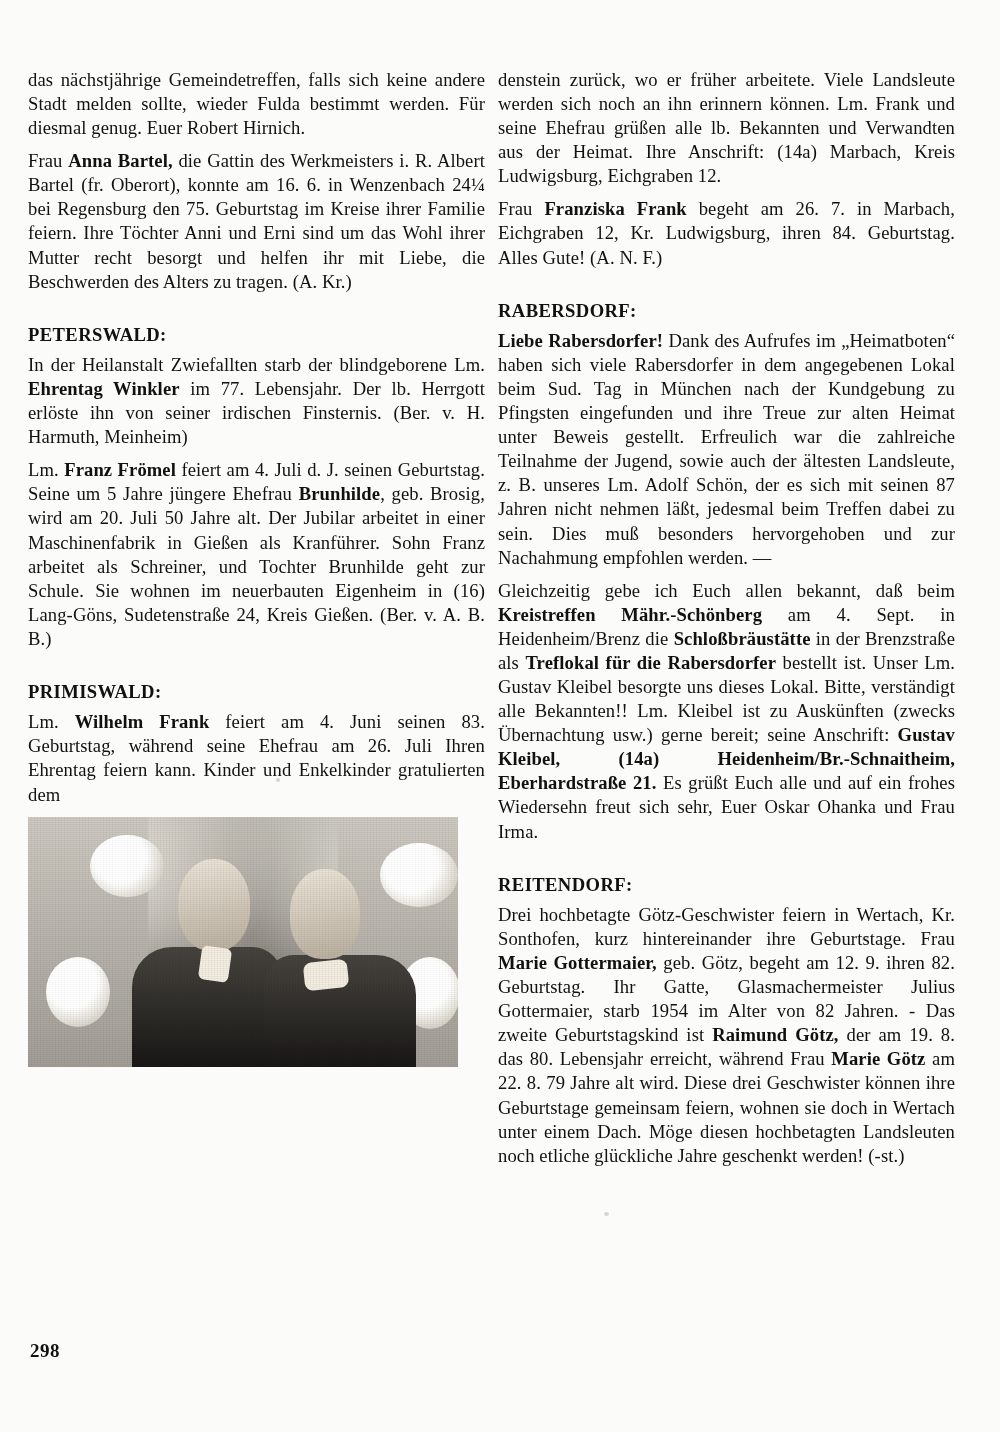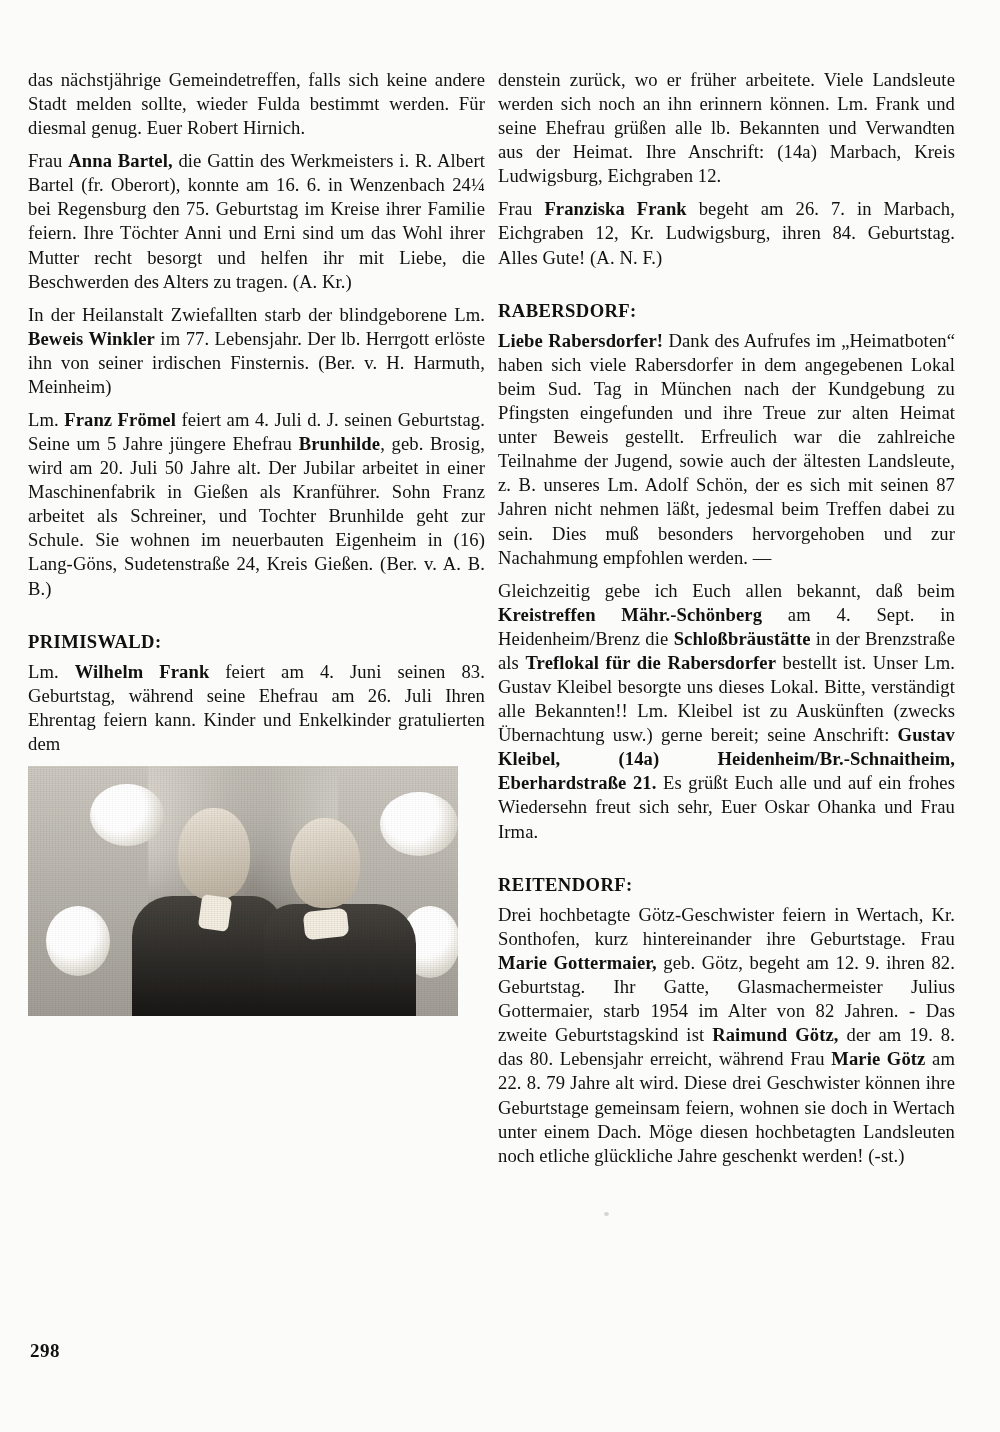--- a/index.html
+++ b/index.html
@@ -137,22 +137,23 @@
   <div class="speck" style="left:276px; top:778px; width:4px; height:4px;"></div>
 
   <div class="columns">
 
     <div class="col">
 
       <p class="para">das nächstjährige Gemeindetreffen, falls sich keine andere Stadt melden sollte, wieder Fulda bestimmt werden. Für diesmal genug. Euer Robert Hirnich.</p>
 
       <p class="para">Frau <b>Anna Bartel,</b> die Gattin des Werkmeisters i. R. Albert Bartel (fr. Oberort), konnte am 16. 6. in Wenzenbach 24¼ bei Regensburg den 75. Geburtstag im Kreise ihrer Familie feiern. Ihre Töchter Anni und Erni sind um das Wohl ihrer Mutter recht besorgt und helfen ihr mit Liebe, die Beschwerden des Alters zu tragen. (A. Kr.)</p>
 
-
-      <p class="para">In der Heilanstalt Zwiefallten starb der blindgeborene Lm. <b>Beweis Winkler</b> im 77. Lebensjahr. Der lb. Herrgott erlöste ihn von seiner irdischen Finsternis. (Ber. v. H. Harmuth, Meinheim)</p>
+      <div class="heading">PETERSWALD:</div>
+
+      <p class="para">In der Heilanstalt Zwiefallten starb der blindgeborene Lm. <b>Ehrentag Winkler</b> im 77. Lebensjahr. Der lb. Herrgott erlöste ihn von seiner irdischen Finsternis. (Ber. v. H. Harmuth, Meinheim)</p>
 
 
       <p class="para">Lm. <b>Franz Frömel</b> feiert am 4. Juli d. J. seinen Geburtstag. Seine um 5 Jahre jüngere Ehefrau <b>Brunhilde</b>, geb. Brosig, wird am 20. Juli 50 Jahre alt. Der Jubilar arbeitet in einer Maschinenfabrik in Gießen als Kranführer. Sohn Franz arbeitet als Schreiner, und Tochter Brunhilde geht zur Schule. Sie wohnen im neuerbauten Eigenheim in (16) Lang-Göns, Sudetenstraße 24, Kreis Gießen. (Ber. v. A. B. B.)</p>
 
       <div class="heading">PRIMISWALD:</div>
 
       <p class="para">Lm. <b>Wilhelm Frank</b> feiert am 4. Juni seinen 83. Geburtstag, während seine Ehefrau am 26. Juli Ihren Ehrentag feiern kann. Kinder und Enkelkinder gratulierten dem</p>
 
       <div class="photo">
         <div class="bg"></div>

